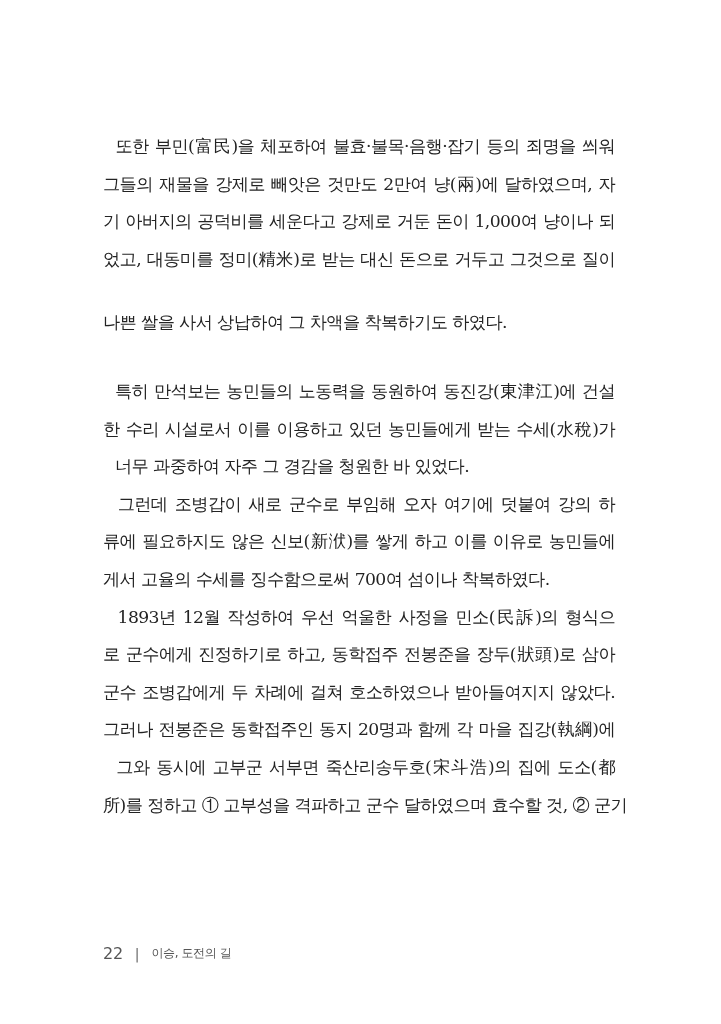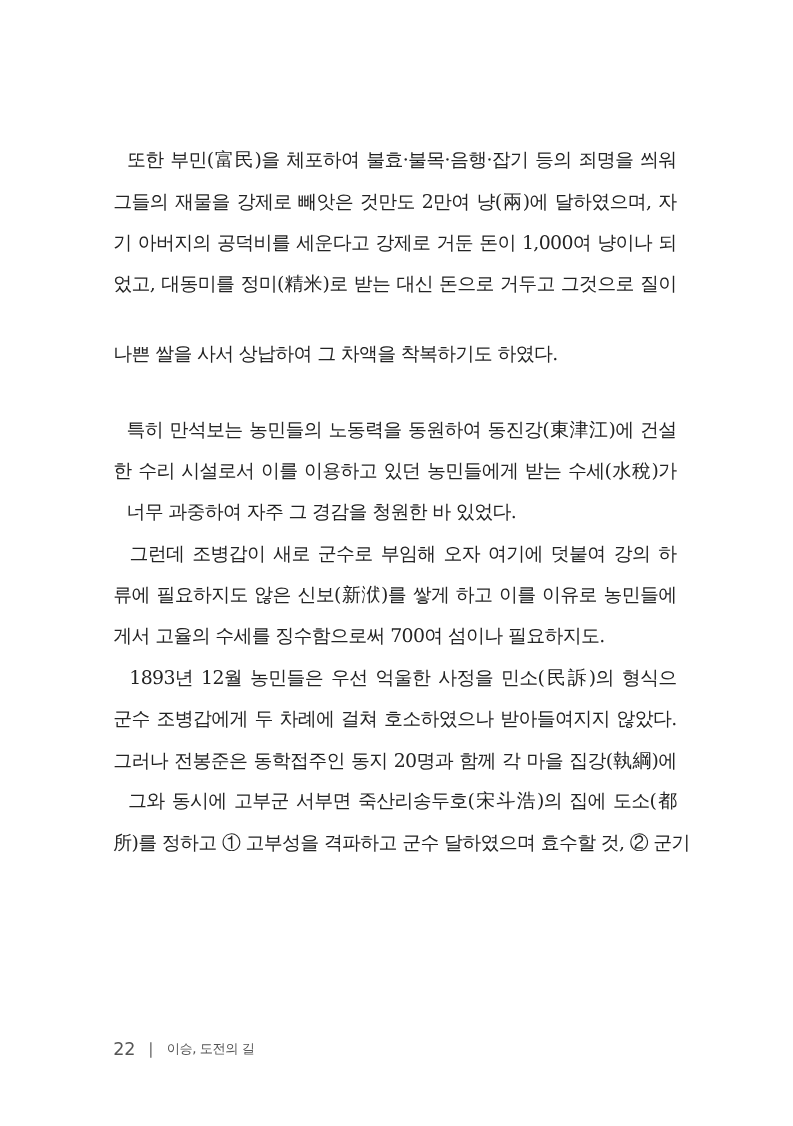--- a/index.html
+++ b/index.html
@@ -82,25 +82,26 @@
 
   <div class="para">
     <span class="line" style="white-space: pre; margin-top: 31px;">  특히 만석보는 농민들의 노동력을 동원하여 동진강(東津江)에 건설</span>
     <span class="line" style="white-space: pre;">한 수리 시설로서 이를 이용하고 있던 농민들에게 받는 수세(水稅)가</span>
     <span class="line last" style="white-space: pre; margin-left: 12px;">너무 과중하여 자주 그 경감을 청원한 바 있었다.</span>
   </div>
 
   <div class="para">
     <span class="line" style="white-space: pre;">  그런데 조병갑이 새로 군수로 부임해 오자 여기에 덧붙여 강의 하</span>
     <span class="line" style="white-space: pre;">류에 필요하지도 않은 신보(新洑)를 쌓게 하고 이를 이유로 농민들에</span>
-    <span class="line last" style="white-space: pre;">게서 고율의 수세를 징수함으로써 700여 섬이나 필요하지도.</span>
+    <span class="line last" style="white-space: pre;">게서 고율의 수세를 징수함으로써 700여 섬이나 착복하였다.</span>
   </div>
 
   <div class="para">
-    <span class="line" style="white-space: pre;">  1893년 12월 농민들은 우선 억울한 사정을 민소(民訴)의 형식으</span>
+    <span class="line" style="white-space: pre;">  1893년 12월 작성하여 우선 억울한 사정을 민소(民訴)의 형식으</span>
+    <span class="line" style="white-space: pre;">로 군수에게 진정하기로 하고, 동학접주 전봉준을 장두(狀頭)로 삼아</span>
     <span class="line" style="white-space: pre;">군수 조병갑에게 두 차례에 걸쳐 호소하였으나 받아들여지지 않았다.</span>
     <span class="line" style="white-space: pre;">그러나 전봉준은 동학접주인 동지 20명과 함께 각 마을 집강(執綱)에</span>
   </div>
 
   <div class="para">
     <span class="line" style="white-space: pre;">  그와 동시에 고부군 서부면 죽산리송두호(宋斗浩)의 집에 도소(都</span>
     <span class="line" style="white-space: pre;">所)를 정하고 ① 고부성을 격파하고 군수 달하였으며 효수할 것, ② 군기</span>
   </div>
 
 </div>

